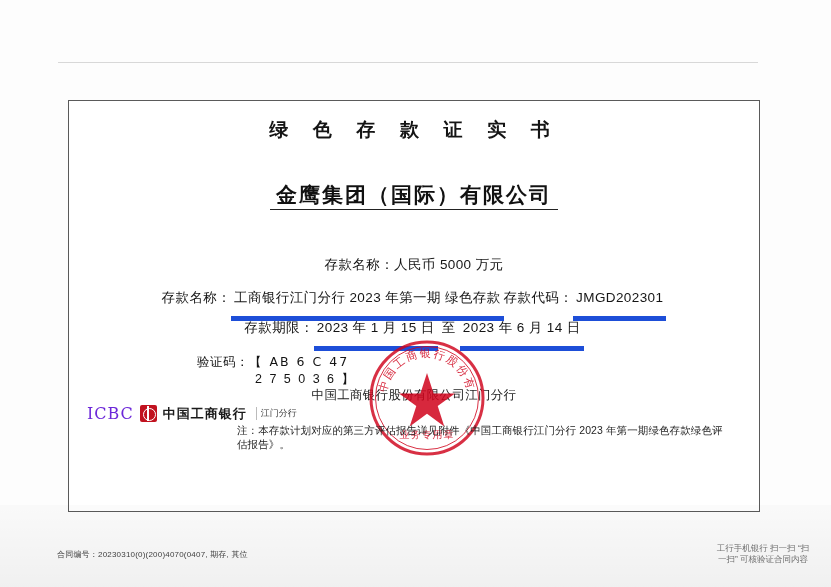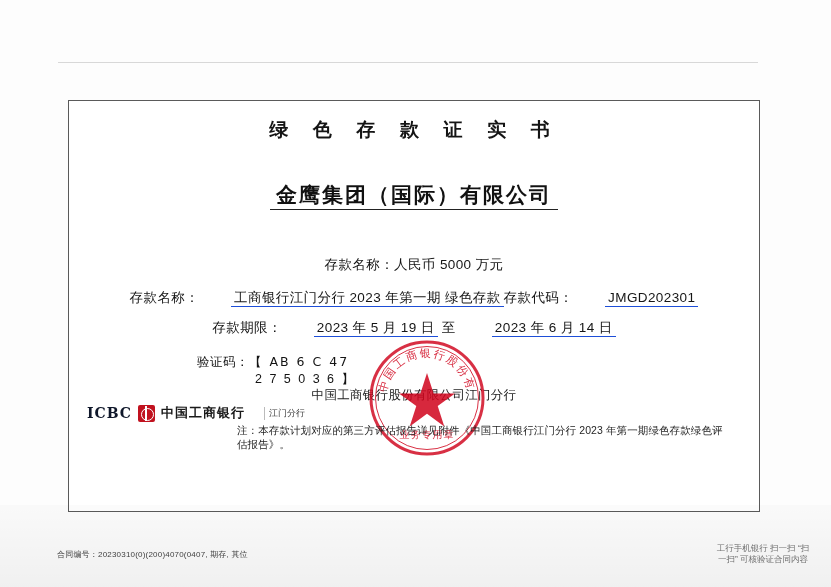--- a/index.html
+++ b/index.html
@@ -75,23 +75,22 @@
   .row {
     position: absolute;
     left: 0;
     right: 0;
     text-align: center;
     font-size: 13.5px;
     color: #151515;
     letter-spacing: .4px;
   }
   .row .ul {
-    border-bottom: 1px solid #1d4ed8;
-    padding: 0 3px 1px 3px;
-    margin-left: 32px;
+    border-bottom: 5px solid #1d4ed8;
+    padding: 0 3px 11px 3px;
   }
   .r-amount { top: 155px; }
   .r-name   { top: 188px; }
   .r-term   { top: 218px; }
 
   
   .verify {
     position: absolute;
     left: 128px;
     top: 252px;
@@ -124,24 +123,24 @@
   .icbc {
     position: absolute;
     left: 18px;
     top: 303px;
     display: flex;
     align-items: center;
     gap: 6px;
   }
   .icbc .wordmark {
     font-family: "DejaVu Serif", "Liberation Serif", serif;
-    font-weight: bold;
-    font-size: 14px;
+    font-weight: normal;
+    font-size: 16px;
     letter-spacing: 1px;
-    color: #0f172a;
+    color: #6d28d9;
   }
   .icbc .mark {
     width: 17px;
     height: 17px;
     background: #c1121f;
     border-radius: 2px;
     position: relative;
   }
   .icbc .mark::before {
     content: "";
@@ -161,21 +160,21 @@
   .icbc .cn {
     font-family: Liberation Sans, sans-serif;
     font-weight: bold;
     font-size: 13px;
     color: #1a1a1a;
     letter-spacing: 1px;
   }
   .icbc .branch {
     font-size: 9px;
     color: #3a3a3a;
-    margin-left: 13px;
+    margin-left: 3px;
     border-left: 1px solid #bbb;
     padding-left: 4px;
     font-family: Liberation Mono, monospace;
   }
 
   
   .footnote {
     position: absolute;
     left: 168px;
     right: 26px;
@@ -246,21 +245,21 @@
 
       <div class="row r-amount">
         <span>存款名称：</span><span>人民币 5000 万元</span>
       </div>
 
       <div class="row r-name">
         <span>存款名称：</span><span class="ul">工商银行江门分行 2023 年第一期  绿色存款</span><span>存款代码：</span><span class="ul">JMGD202301</span>
       </div>
 
       <div class="row r-term">
-        <span>存款期限：</span><span class="ul">2023 年 5 月 19 日</span>&nbsp;<span>至</span>&nbsp;<span class="ul">2023 年 6 月 14 日</span>
+        <span>存款期限：</span><span class="ul">2023 年 1 月 15 日</span>&nbsp;<span>至</span>&nbsp;<span class="ul">2023 年 6 月 14 日</span>
       </div>
 
       <div class="verify">
         <span class="label">验证码：</span><span class="code">【 AB 6 C 47</span>
         <span class="code2">2 7 5 0 3 6 】</span>
       </div>
 
       <div class="bank-line">中国工商银行股份有限公司江门分行</div>
 
       <div class="seal">

